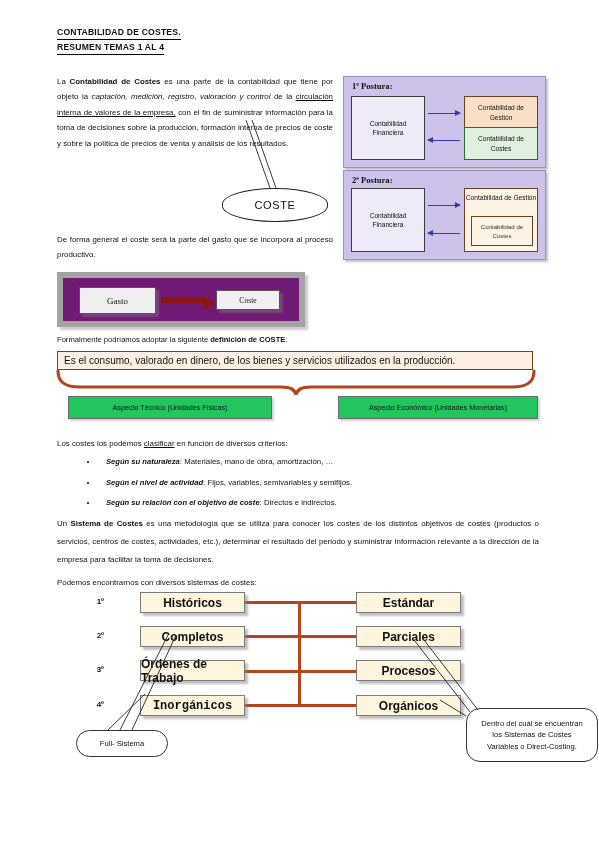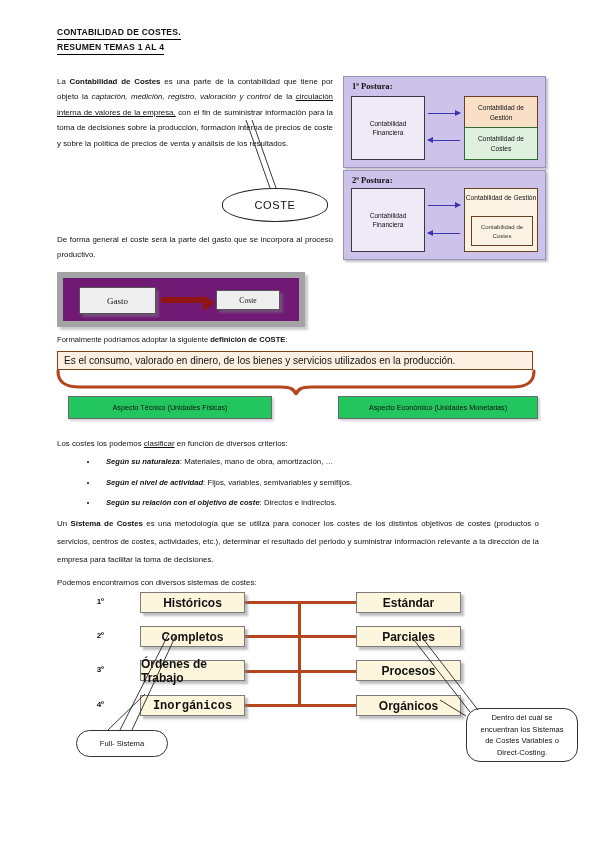--- a/index.html
+++ b/index.html
@@ -135,21 +135,21 @@
   .hline{position:absolute;height:3px;background:#b4451c;}
   .vline{position:absolute;width:3px;background:#b4451c;}
 
   
   .callout{
     position:absolute;border:1px solid #333;border-radius:14px;background:#fff;
     font-size:7.6px;line-height:11.5px;color:#111;text-align:center;
     display:flex;align-items:center;justify-content:center;
   }
   #callout-full{left:76px;top:730px;width:90px;height:25px;}
-  #callout-direct{left:466px;top:708px;width:112px;height:54px;padding:2px 12px;box-sizing:border-box;}
+  #callout-direct{left:466px;top:708px;width:132px;height:54px;padding:2px 12px;box-sizing:border-box;}
 
   svg.overlay{position:absolute;left:0;top:0;width:599px;height:848px;pointer-events:none;}
 </style>
 </head>
 <body>
 
 <div class="page">
 
   <div class="doc-title">
     <div>CONTABILIDAD DE COSTES.</div><br>

